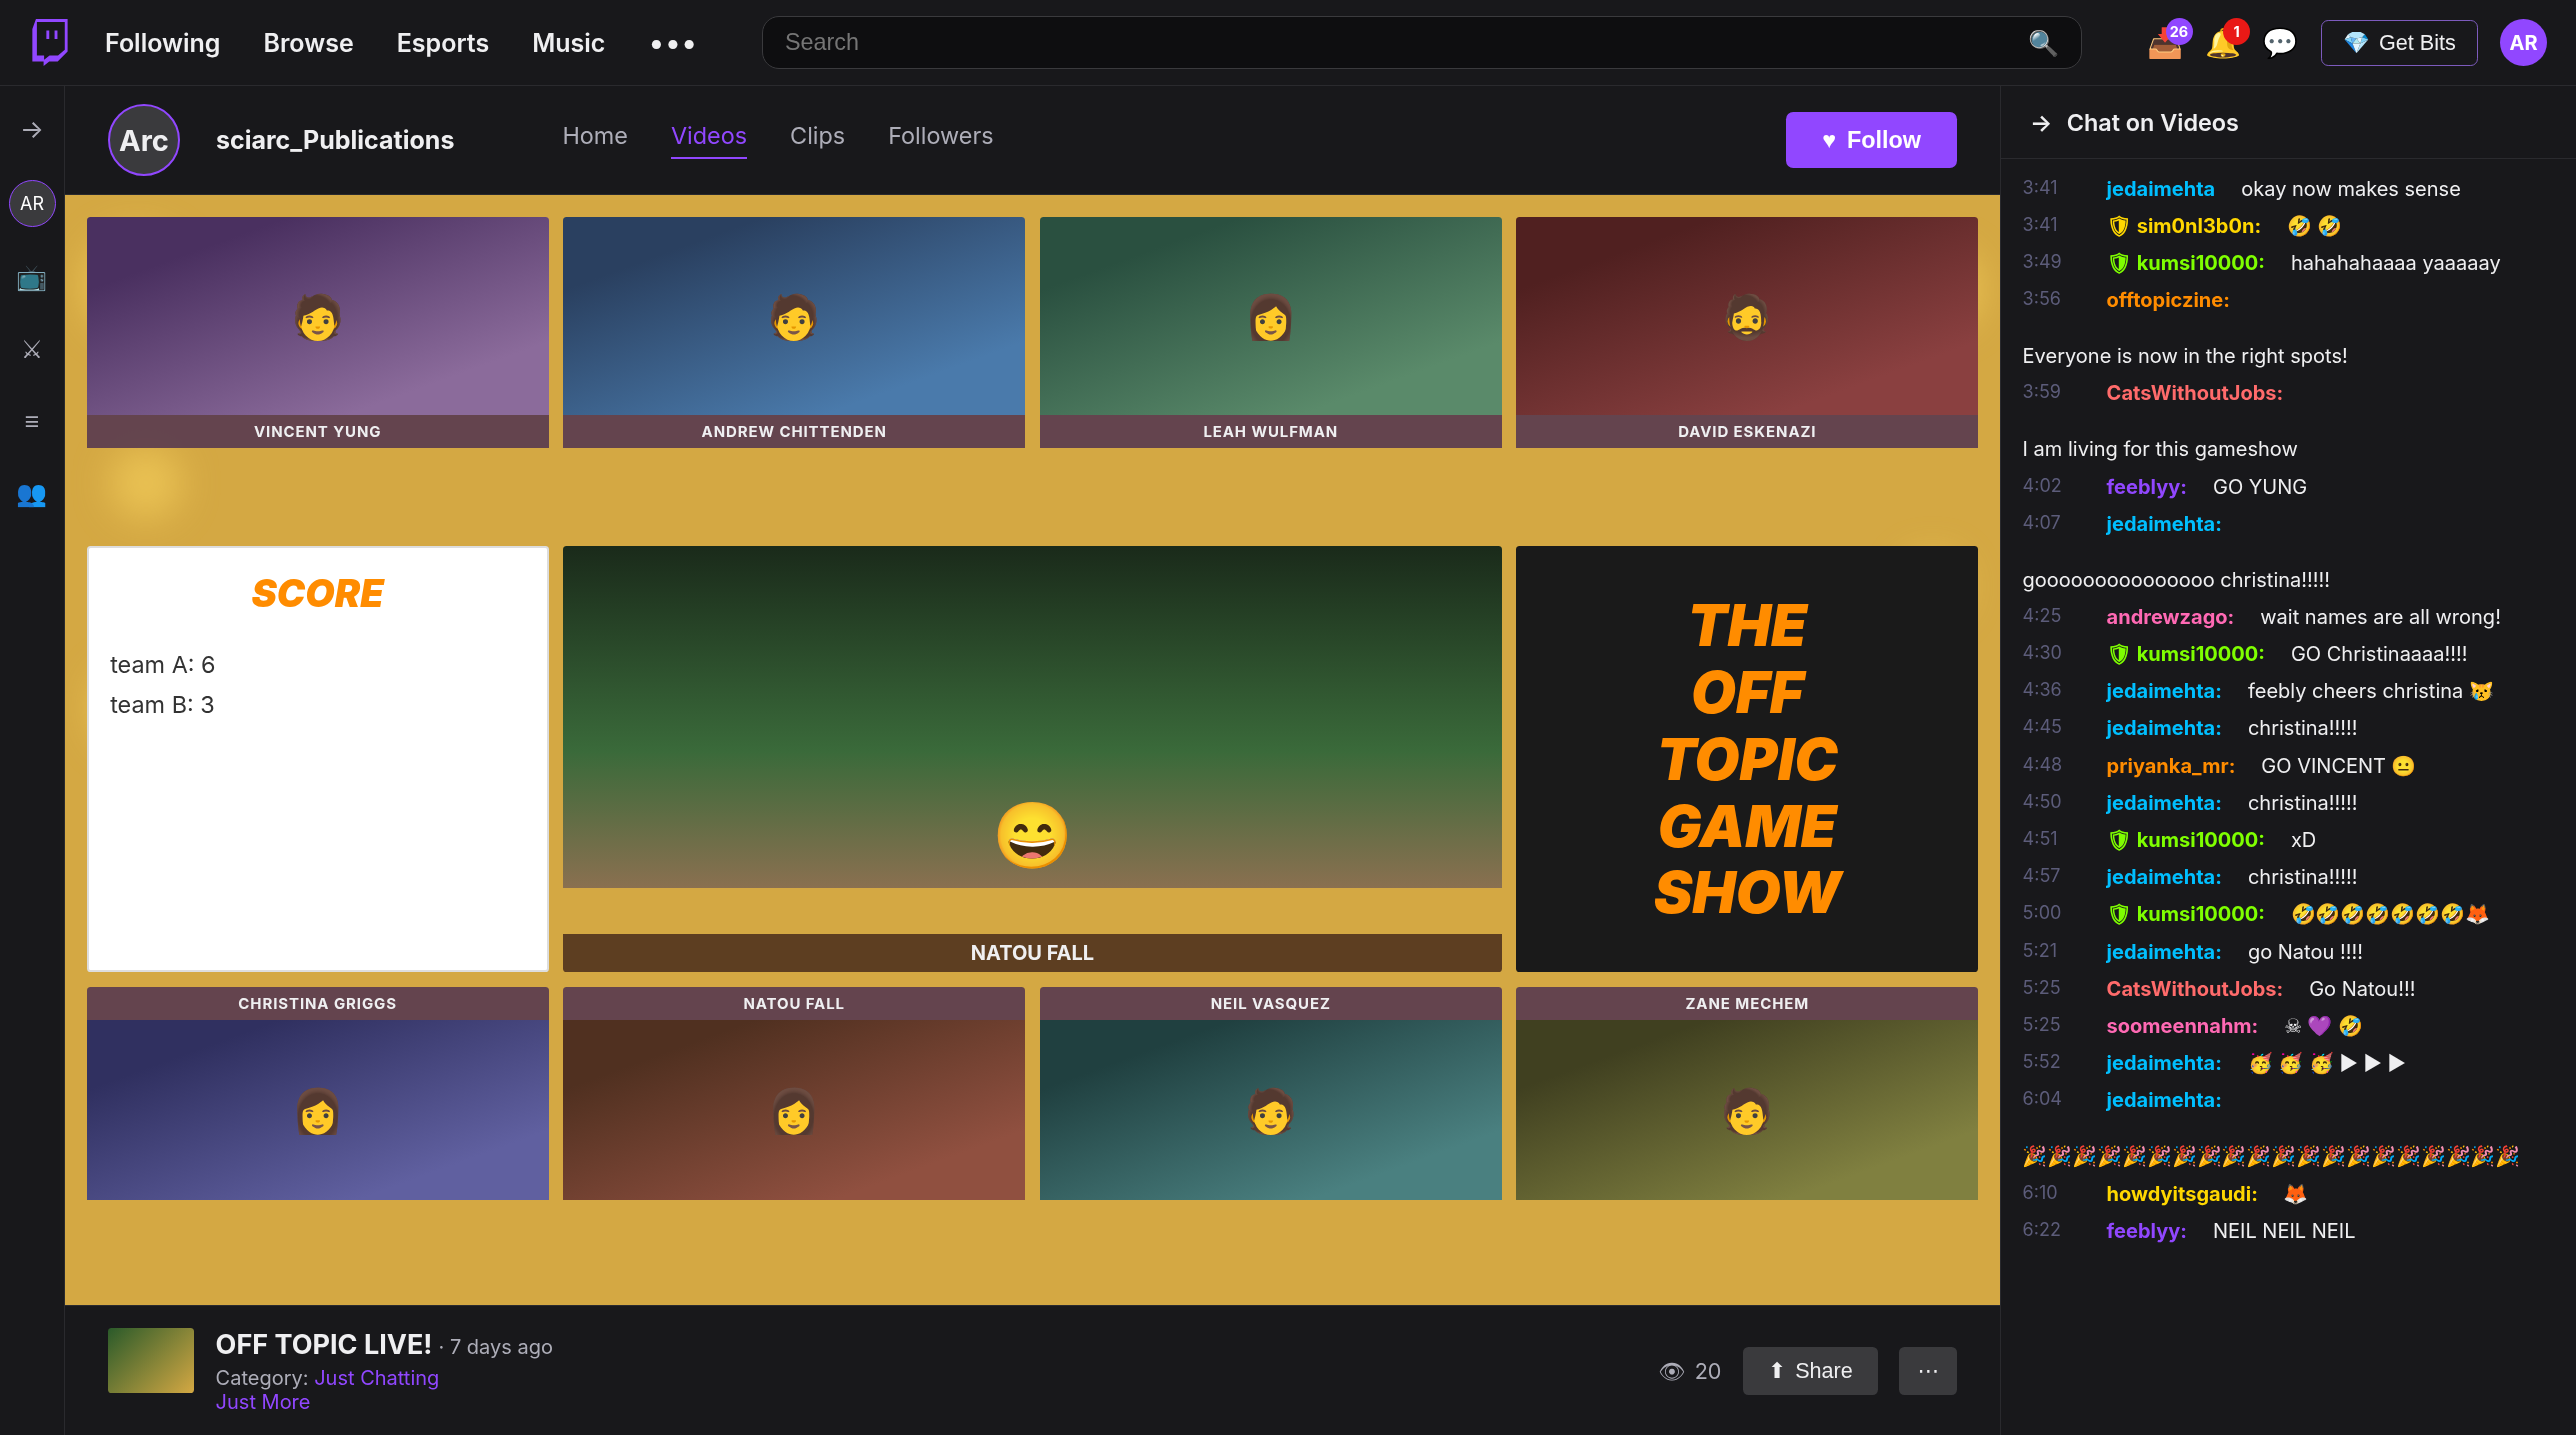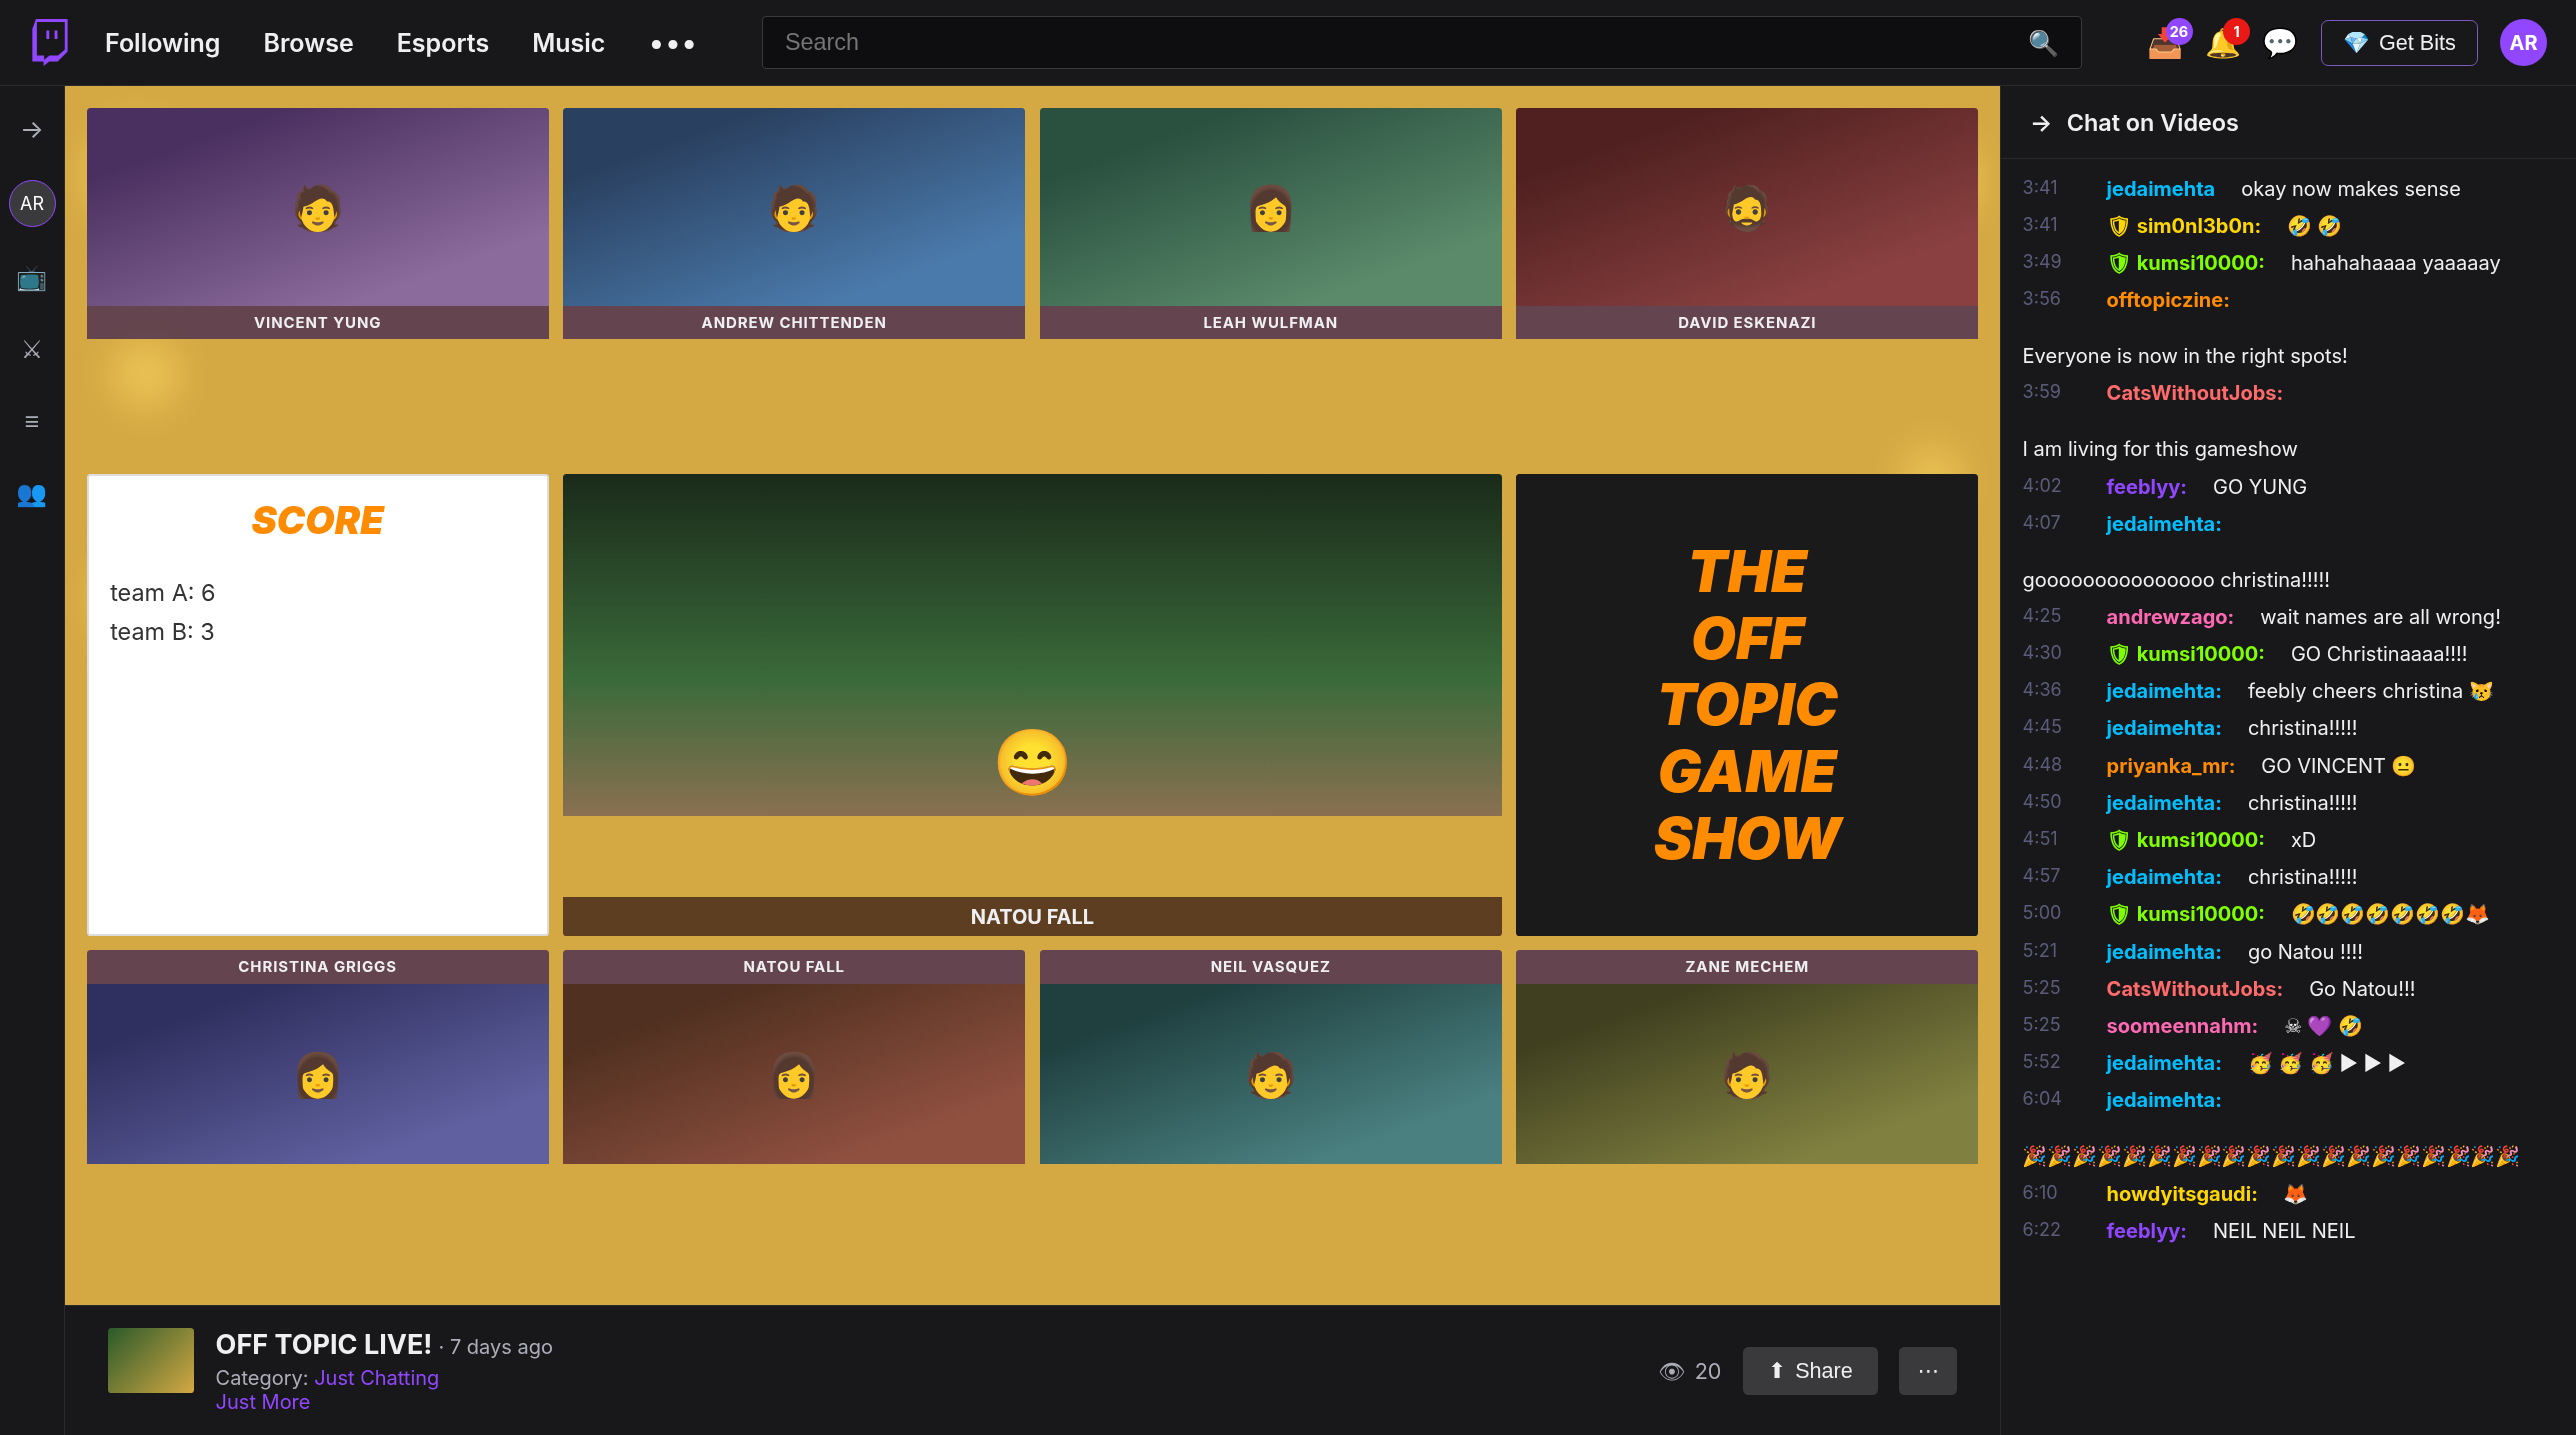--- a/index.html
+++ b/index.html
@@ -43,21 +43,21 @@
     .nav-dots {
       font-size: 29px;
       color: #efeff1;
       cursor: pointer;
     }
     .search-bar {
       display: flex;
       align-items: center;
       background: #0e0e10;
       border: 0.9px solid #3a3a3d;
-      border-radius: 4px;
+      border-radius: 17px;
       padding: 10.8px 21.6px;
       gap: 14.4px;
       flex: 1;
       max-width: 1889px;
       margin: 0 36px;
     }
     .search-input {
       background: transparent;
       border: none;
       color: #efeff1;
@@ -548,20 +548,36 @@
       <span>AR</span>
     </div>
     <div class="sidebar-icon">📺</div>
     <div class="sidebar-icon">⚔</div>
     <div class="sidebar-icon">≡</div>
     <div class="sidebar-icon">👥</div>
   </div>
 
   <div class="center-content">
 
+    <div class="channel-header">
+      <div class="channel-avatar">
+        <span>Arc</span>
+      </div>
+      <div class="channel-name">sciarc_Publications</div>
+      <nav class="channel-nav">
+        <span class="channel-nav-link">Home</span>
+        <span class="channel-nav-link active">Videos</span>
+        <span class="channel-nav-link">Clips</span>
+        <span class="channel-nav-link">Followers</span>
+      </nav>
+      <button class="follow-btn">
+        <span>♥</span>
+        <span>Follow</span>
+      </button>
+    </div>
 
     <div class="video-area">
       <div class="game-show-container">
 
         <div class="bokeh" style="width:108px;height:108px;left:18px;top:36px;"></div>
         <div class="bokeh" style="width:72px;height:72px;left:45px;top:252px;"></div>
         <div class="bokeh" style="width:90px;height:90px;left:27px;top:468px;"></div>
         <div class="bokeh" style="width:81px;height:81px;right:18px;top:54px;"></div>
         <div class="bokeh" style="width:63px;height:63px;right:36px;top:360px;"></div>
 

